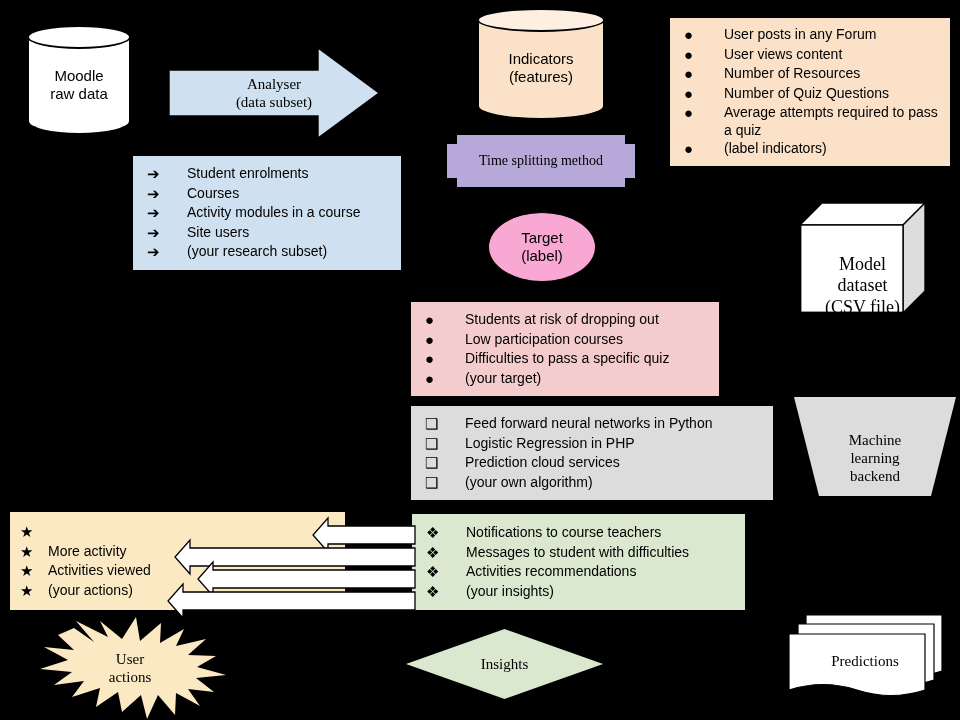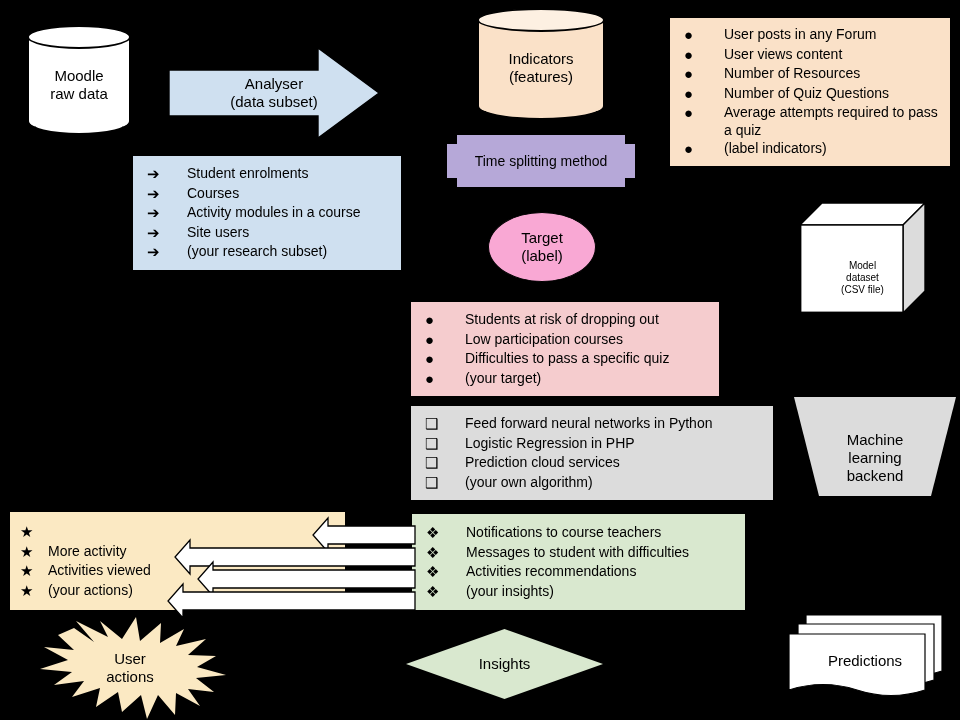--- a/index.html
+++ b/index.html
@@ -28,21 +28,21 @@
   .cyl .top{position:absolute;left:0;right:0;top:0;height:24px;
             border:2px solid #000;border-radius:50%/50%;box-sizing:border-box;}
   .cyl .lbl{position:absolute;left:0;right:0;top:0;bottom:0;
             display:flex;flex-direction:column;align-items:center;justify-content:center;
             text-align:center;line-height:1.2;}
 
   
   .ellipse{border:1.5px solid #000;border-radius:50%;}
 
   
-  .svgbox{position:absolute;}
+  .svgbox{position:absolute;font-family:Liberation Serif, serif;}
   .svgbox svg{display:block;overflow:visible;}
   .ovl{position:absolute;left:0;top:0;width:100%;height:100%;
        display:flex;flex-direction:column;align-items:center;justify-content:center;
        text-align:center;line-height:1.2;pointer-events:none;}
 </style>
 </head>
 <body>
 
 <div id="stage">
 
@@ -138,21 +138,21 @@
     <span>(label)</span>
   </div>
 
   <div class="svgbox" style="left:800px;top:203px;width:125px;height:110px;">
     <svg width="125" height="110" viewBox="0 0 125 110">
       <polygon points="0,22 22,0 125,0 125,88 103,110 0,110" fill="#ffffff" stroke="none"></polygon>
       <polygon points="0,22 22,0 125,0 103,22" fill="#ffffff" stroke="#000" stroke-width="1.4"></polygon>
       <polygon points="125,0 125,88 103,110 103,22" fill="#dcdcdc" stroke="#000" stroke-width="1.4"></polygon>
       <rect x="0.7" y="22" width="102.3" height="87.3" fill="#ffffff" stroke="#000" stroke-width="1.4"></rect>
     </svg>
-    <div class="ovl" style="font-size:10px;padding-right:22px;padding-top:20px;">
+    <div class="ovl" style="font-size:18px;padding-right:22px;padding-top:28px;">
       <span>Model</span>
       <span>dataset</span>
       <span>(CSV file)</span>
     </div>
   </div>
 
   <div class="panel" style="left:411px;top:302px;width:308px;height:94px;background:#f5ccce;font-size:14px;">
     <div class="row">
       <span class="bul">●</span>
       <span class="txt">Students at risk of dropping out</span>

